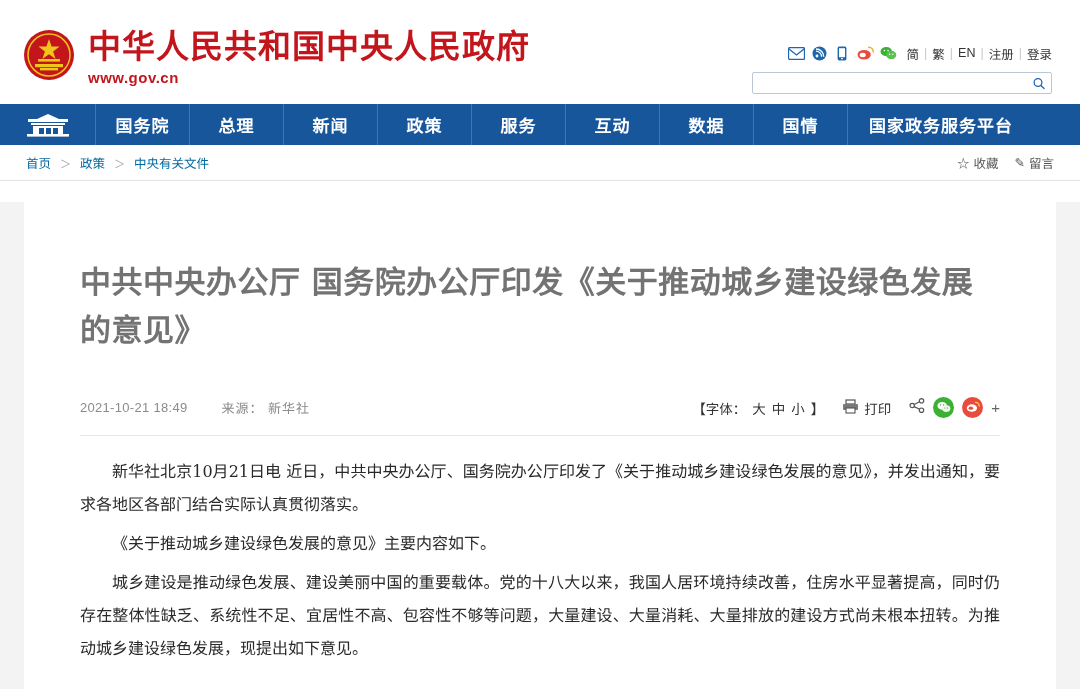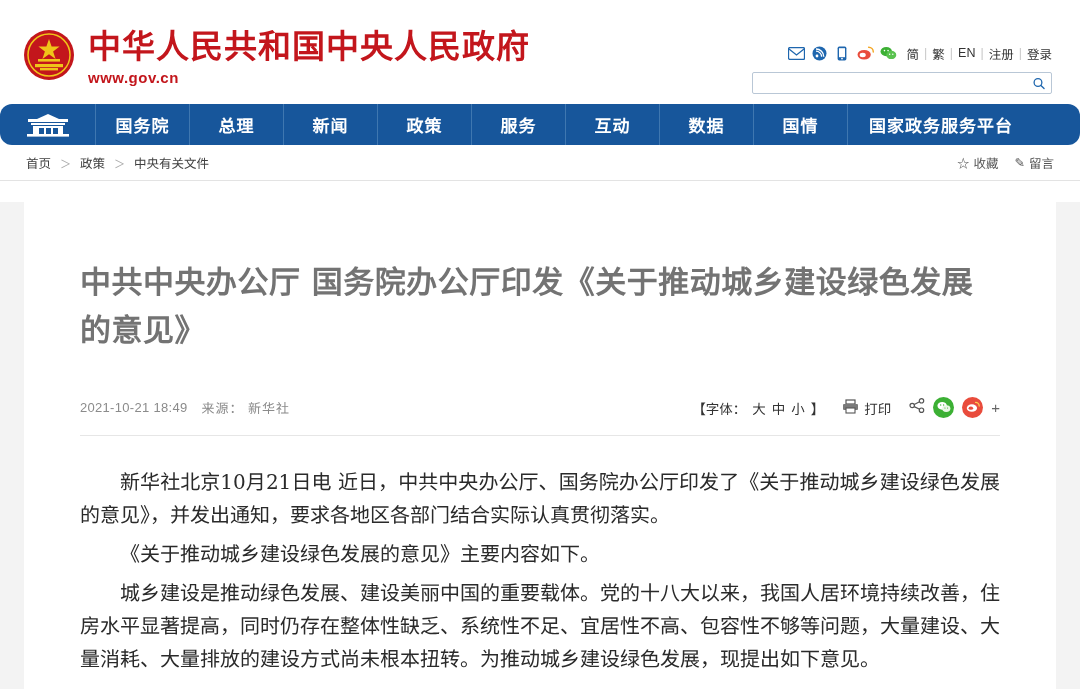--- a/index.html
+++ b/index.html
@@ -114,21 +114,20 @@
   }
   .search-btn svg { display:block; }
 
   
   .main-nav {
     height: 41px;
     background: #17569b;
     display: flex;
     align-items: stretch;
     color: #fff;
-    border-radius: 12px;
   }
   .nav-home {
     width: 96px;
     display: flex;
     align-items: center;
     justify-content: center;
     border-right: 1px solid #3f77b0;
   }
   .nav-home svg { display: block; }
   .nav-item {
@@ -154,21 +153,21 @@
     height: 36px;
     border-bottom: 1px solid #e3e3e3;
     display: flex;
     align-items: center;
     padding: 0 26px;
     font-size: 12.5px;
     color: #333;
     background: #fff;
   }
   .crumb-list { display: flex; align-items: center; gap: 9px; }
-  .crumb-list a { color: #404040; text-decoration: none; }
+  .crumb-list a { color: #0369a1; text-decoration: none; }
   .crumb-arrow { color: #a8a8a8; font-size: 11px; }
   .crumb-actions {
     margin-left: auto;
     display: flex;
     align-items: center;
     gap: 16px;
     color: #555;
     font-size: 12.5px;
   }
   .crumb-actions span.item { display: inline-flex; align-items: center; gap: 4px; }
@@ -204,21 +203,21 @@
     align-items: center;
     border-bottom: 1px solid #e6e6e6;
     padding-bottom: 14px;
   }
   .meta-left {
     font-size: 13px;
     color: #8b8b8b;
     letter-spacing: .3px;
     display: flex;
     align-items: center;
-    gap: 14px;
+    gap: 34px;
   }
   .meta-left .src { letter-spacing: 1px; }
   .meta-right {
     margin-left: auto;
     display: flex;
     align-items: flex-end;
     gap: 18px;
     font-size: 13.5px;
     color: #333;
   }
@@ -230,23 +229,23 @@
     width: 21px; height: 21px;
     border-radius: 50%;
     display: inline-flex; align-items: center; justify-content: center;
     color: #fff; font-size: 11px;
   }
   .wechat { background: #3cb034; }
   .weibo  { background: #e94c3c; }
   .plus   { color: #666; font-size: 15px; }
 
   .article-body {
-    margin-top: 30px;
+    margin-top: 19px;
     font-family: "DejaVu Serif", "Liberation Serif", serif;
-    font-size: 20px;
+    font-size: 16px;
     line-height: 33px;
     color: #2a2a2a;
     text-align: justify;
   }
   .article-body p { margin: 0 0 6px 0; text-indent: 2em; }
 </style>
 </head>
 <body>
 
 <header class="site-header">

